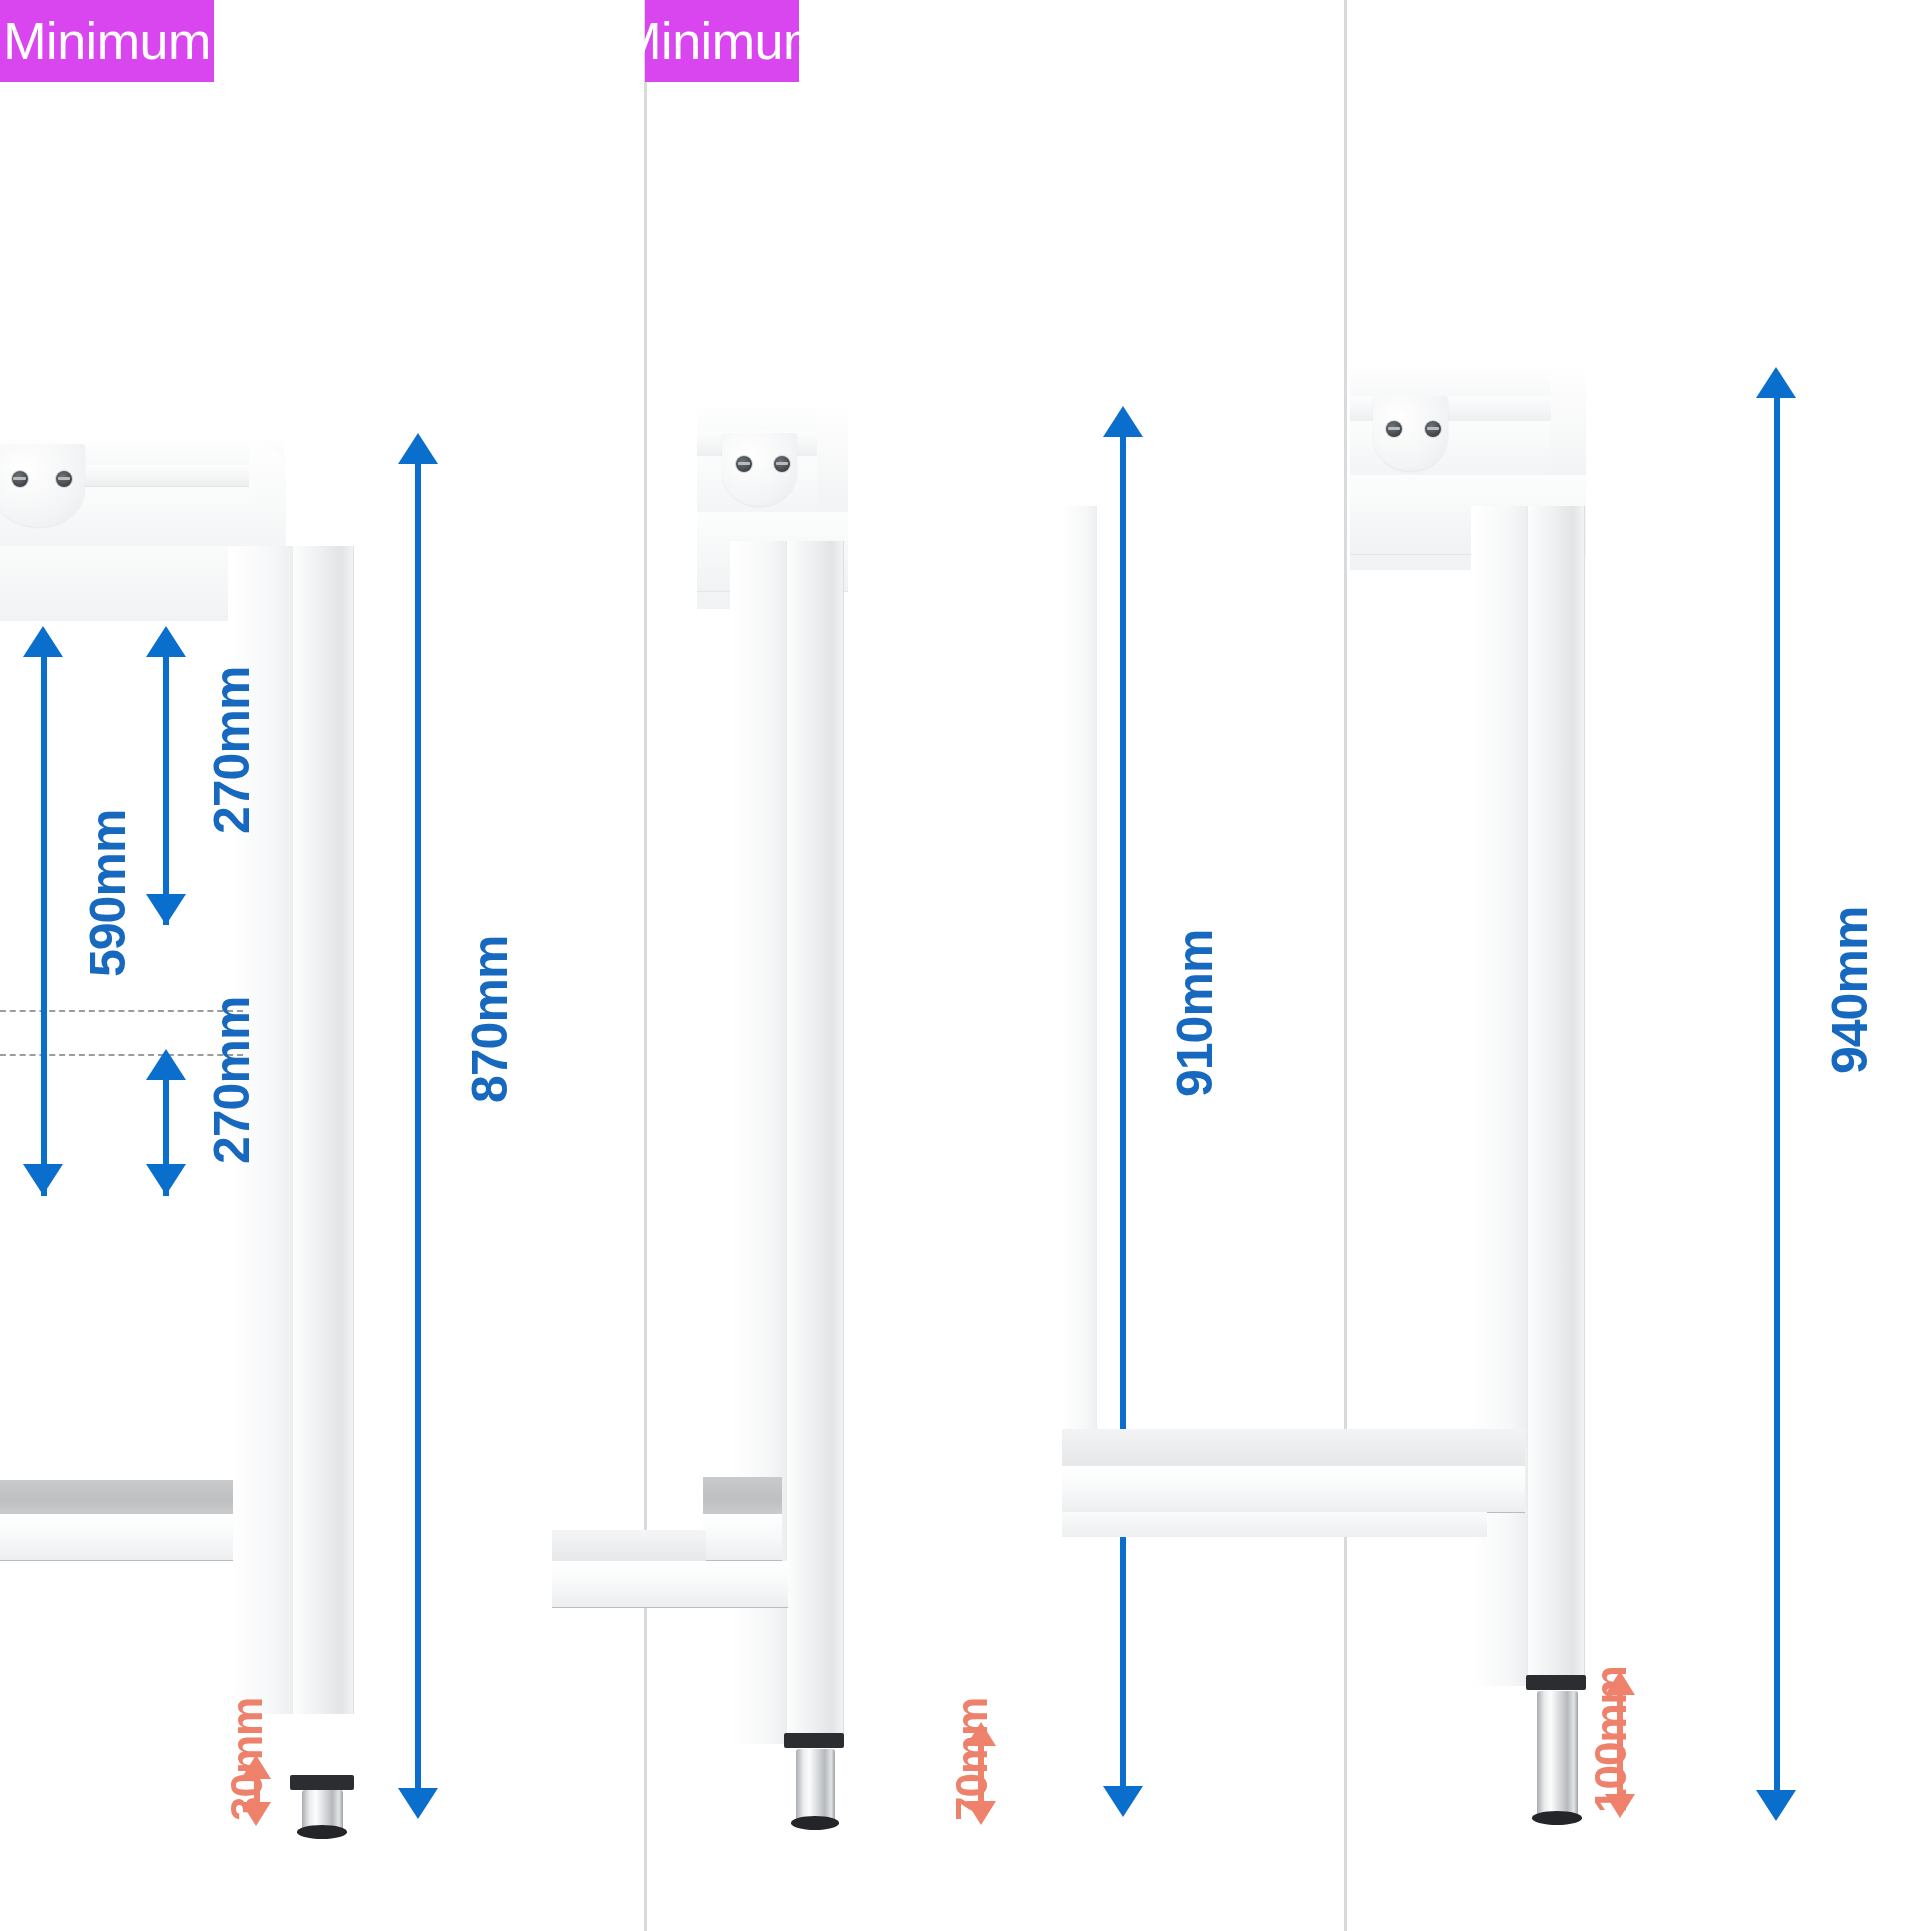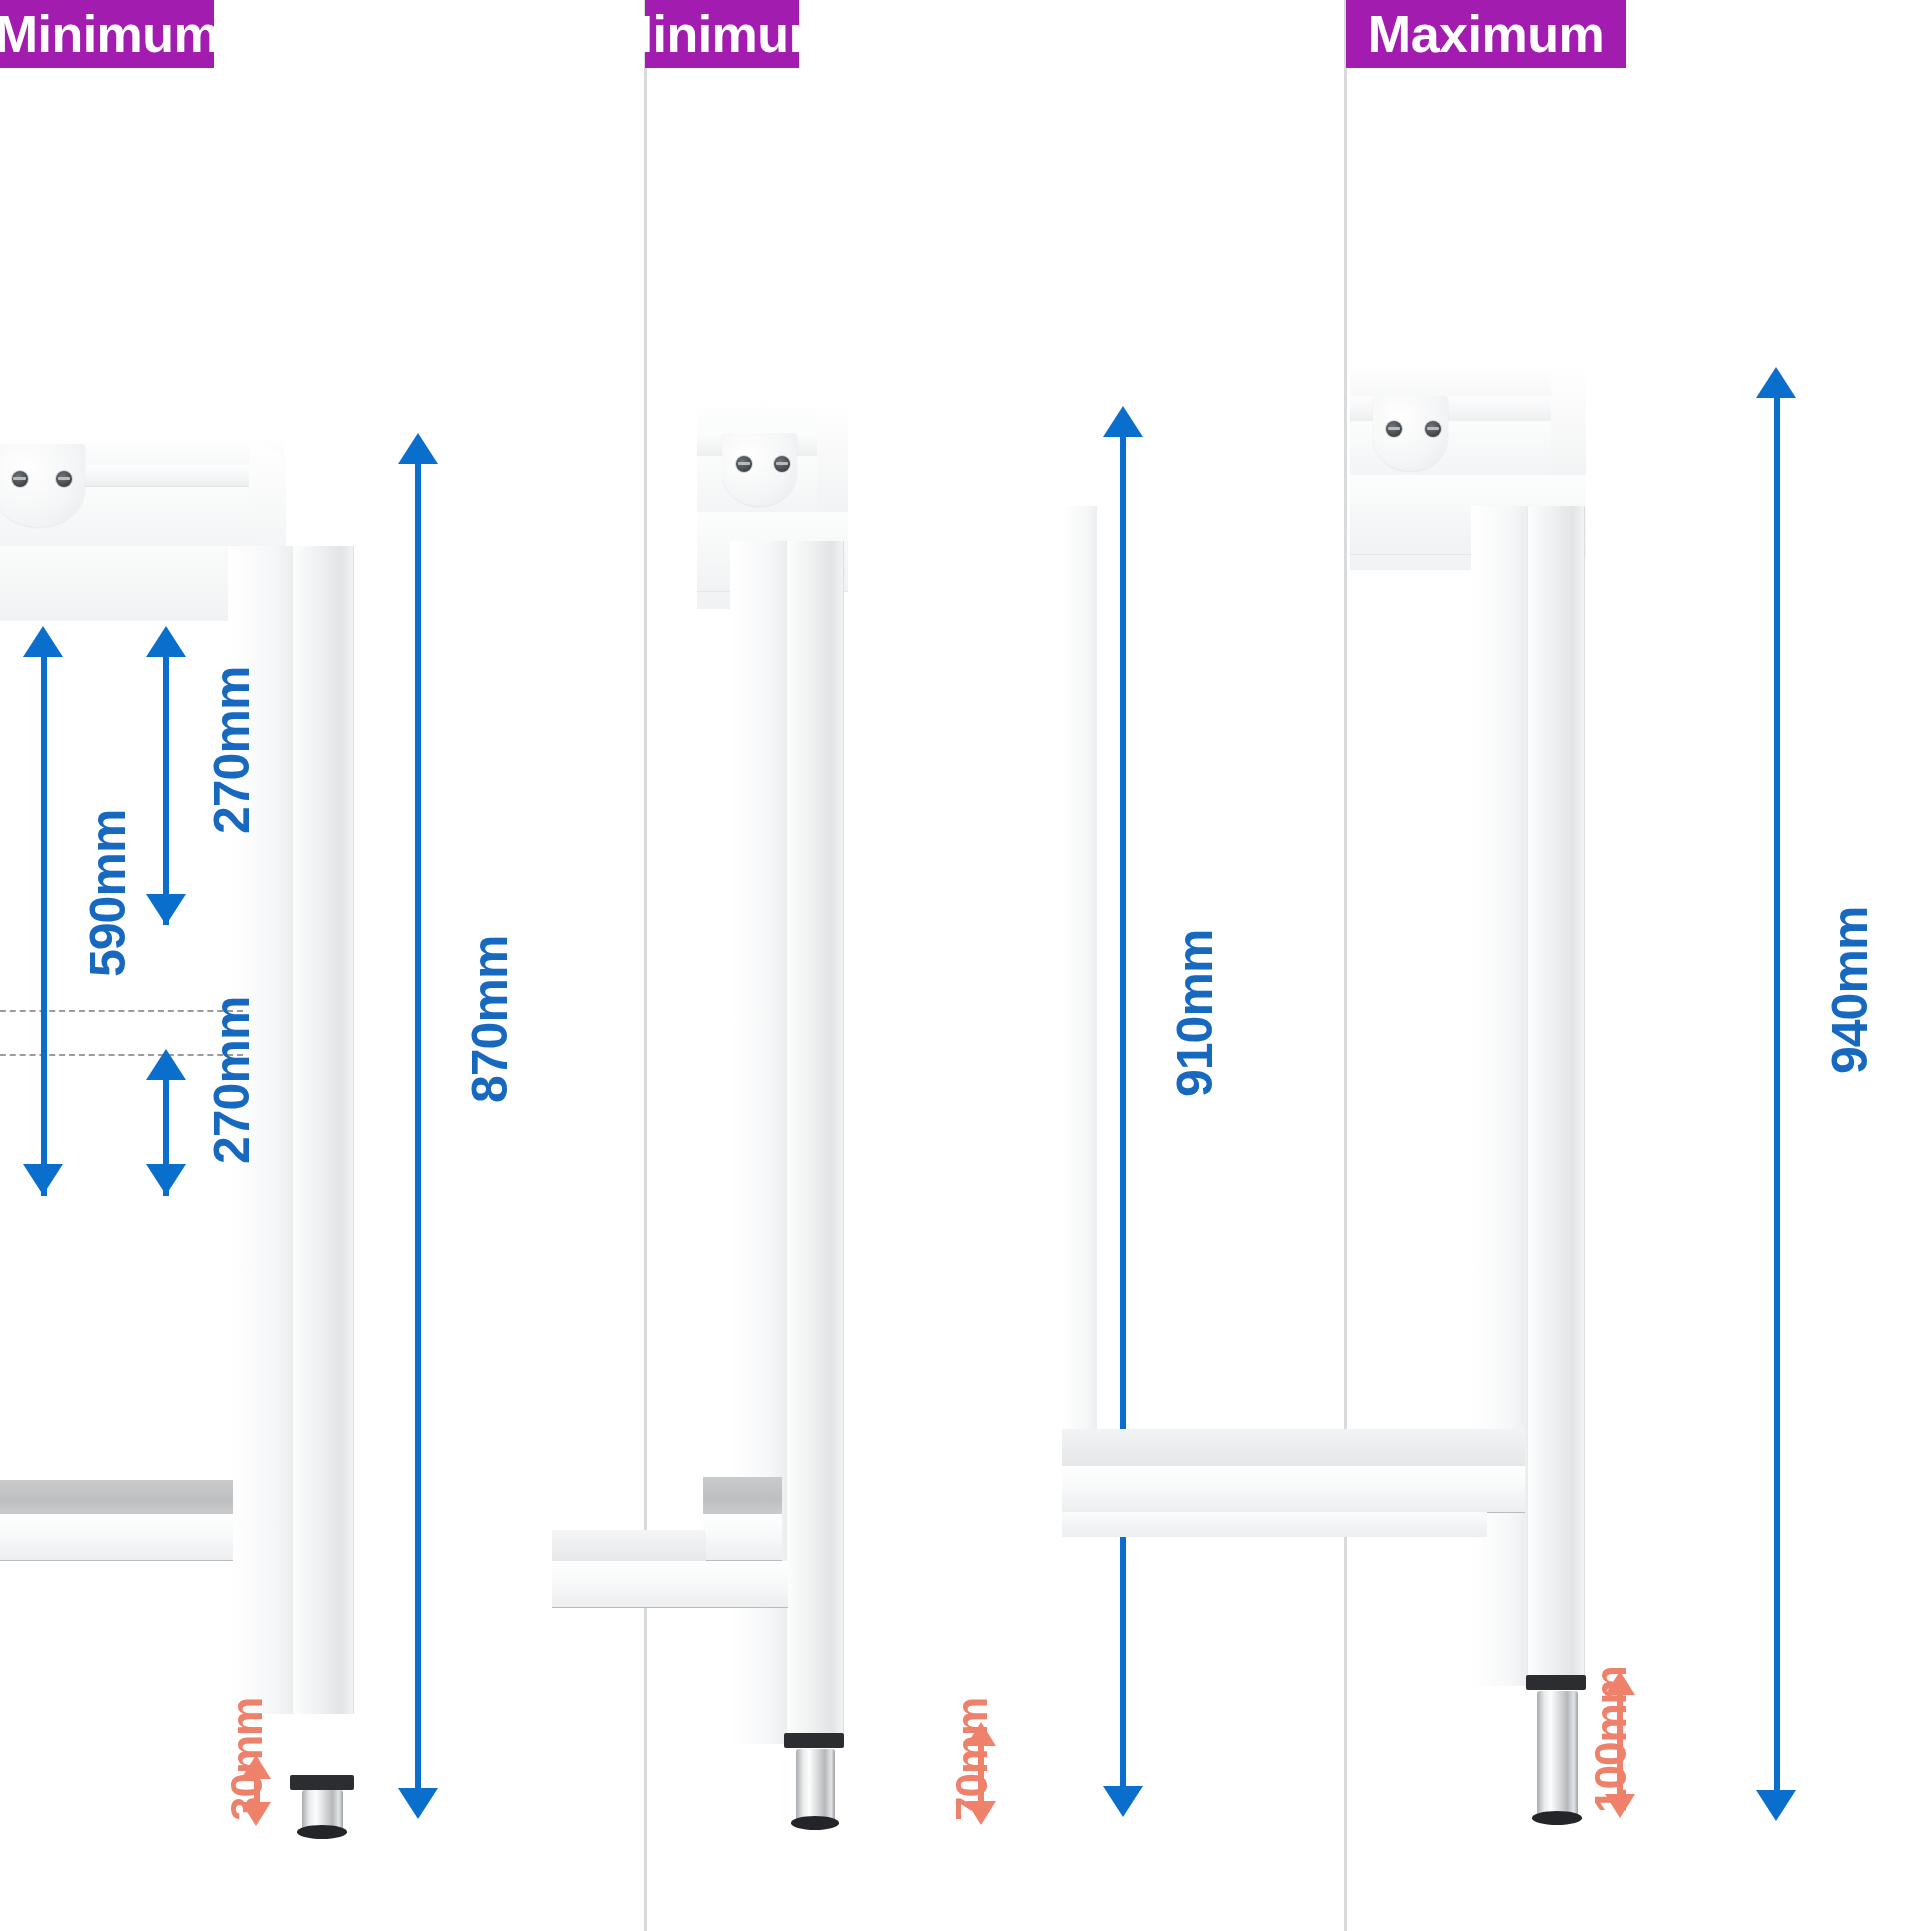--- a/index.html
+++ b/index.html
@@ -6,22 +6,22 @@
   body{width:1931px;height:1931px;overflow:hidden;
        font-family:"Liberation Sans","DejaVu Sans",sans-serif;}
 
   #stage{position:relative;width:1931px;height:1931px;background:#fff;}
 
   
   .divider{position:absolute;top:0;width:2.9px;height:1931px;background:#d9dadb;}
 
   
   .tag{position:absolute;display:flex;align-items:center;justify-content:center;
-       background:#a21caf;color:#ffffff;font-weight:bold;letter-spacing:-0.5px;
-       font-size:52px;line-height:1;height:68px;box-sizing:border-box;padding:0 25px;}
+       background:#d946ef;color:#ffffff;font-weight:normal;letter-spacing:-0.5px;
+       font-size:52px;line-height:1;height:82px;box-sizing:border-box;padding:0 25px;}
 
   
   .tabletop{position:absolute;background:linear-gradient(180deg,#fdfdfd 0%,#f5f6f7 55%,#eceef0 100%);
             border-bottom:1px solid #e2e4e6;}
   .tabletop-edge{position:absolute;background:linear-gradient(180deg,#ffffff 0%,#f7f8f9 100%);
                  border-bottom:1px solid #e6e8ea;}
   .apron{position:absolute;background:linear-gradient(180deg,#fbfcfc 0%,#f3f4f5 100%);
          border-bottom:1px solid #e4e6e8;}
   .apron-lower{position:absolute;background:linear-gradient(180deg,#fafbfb 0%,#f1f2f3 100%);}
   .leg{position:absolute;background:linear-gradient(90deg,#fcfdfd 0%,#eef0f1 45%,#e2e4e6 80%,#f2f3f4 100%);
@@ -161,21 +161,20 @@
   <div class="arrowhead up" style="left:1103px;top:406px;"></div>
   <div class="dimline" style="left:1120px;top:433px;height:1358px;"></div>
   <div class="arrowhead down" style="left:1103px;top:1786px;"></div>
   <div class="dimlabel" style="left:1170px;top:1097px;">910mm</div>
 
   <div class="arrowhead or-up" style="left:966px;top:1722px;"></div>
   <div class="dimline or" style="left:978px;top:1744px;height:60px;"></div>
   <div class="arrowhead or-down" style="left:966px;top:1801px;"></div>
   <div class="dimlabel or" style="left:950px;top:1821px;">70mm</div>
 
-  <div class="tag" style="left:1346px;top:0px;width:280px;">Maximum</div>
 
   <div class="tabletop-edge" style="left:1350px;top:365px;width:224px;height:31px;"></div>
   <div class="tabletop" style="left:1350px;top:396px;width:205px;height:25px;"></div>
   <div class="apron" style="left:1350px;top:421px;width:205px;height:56px;"></div>
   <div class="apron-lower" style="left:1350px;top:477px;width:205px;height:93px;"></div>
   <div class="tabletop" style="left:1551px;top:365px;width:35px;height:114px;
               background:linear-gradient(180deg,#ffffff 0%,#f2f3f4 100%);
               clip-path:polygon(0 8%,100% 0,100% 100%,0 100%);"></div>
   <div class="apron" style="left:1350px;top:475px;width:236px;height:79px;
               background:linear-gradient(180deg,#fcfdfd 0%,#f1f2f3 100%);"></div>

